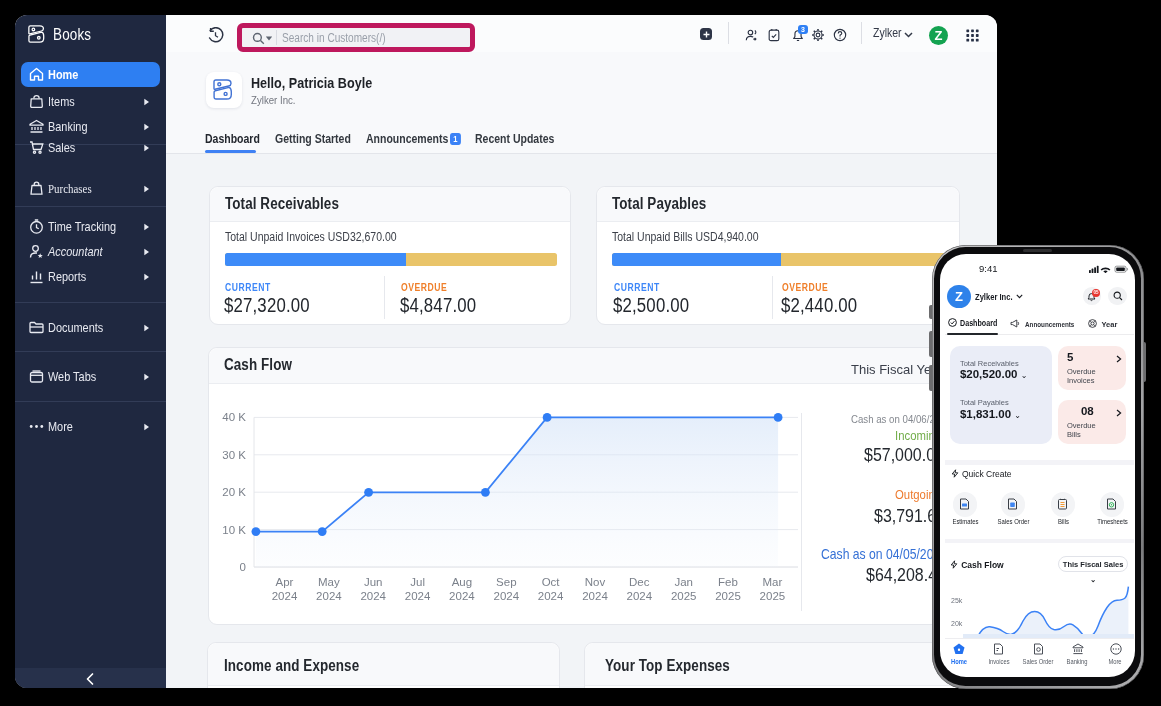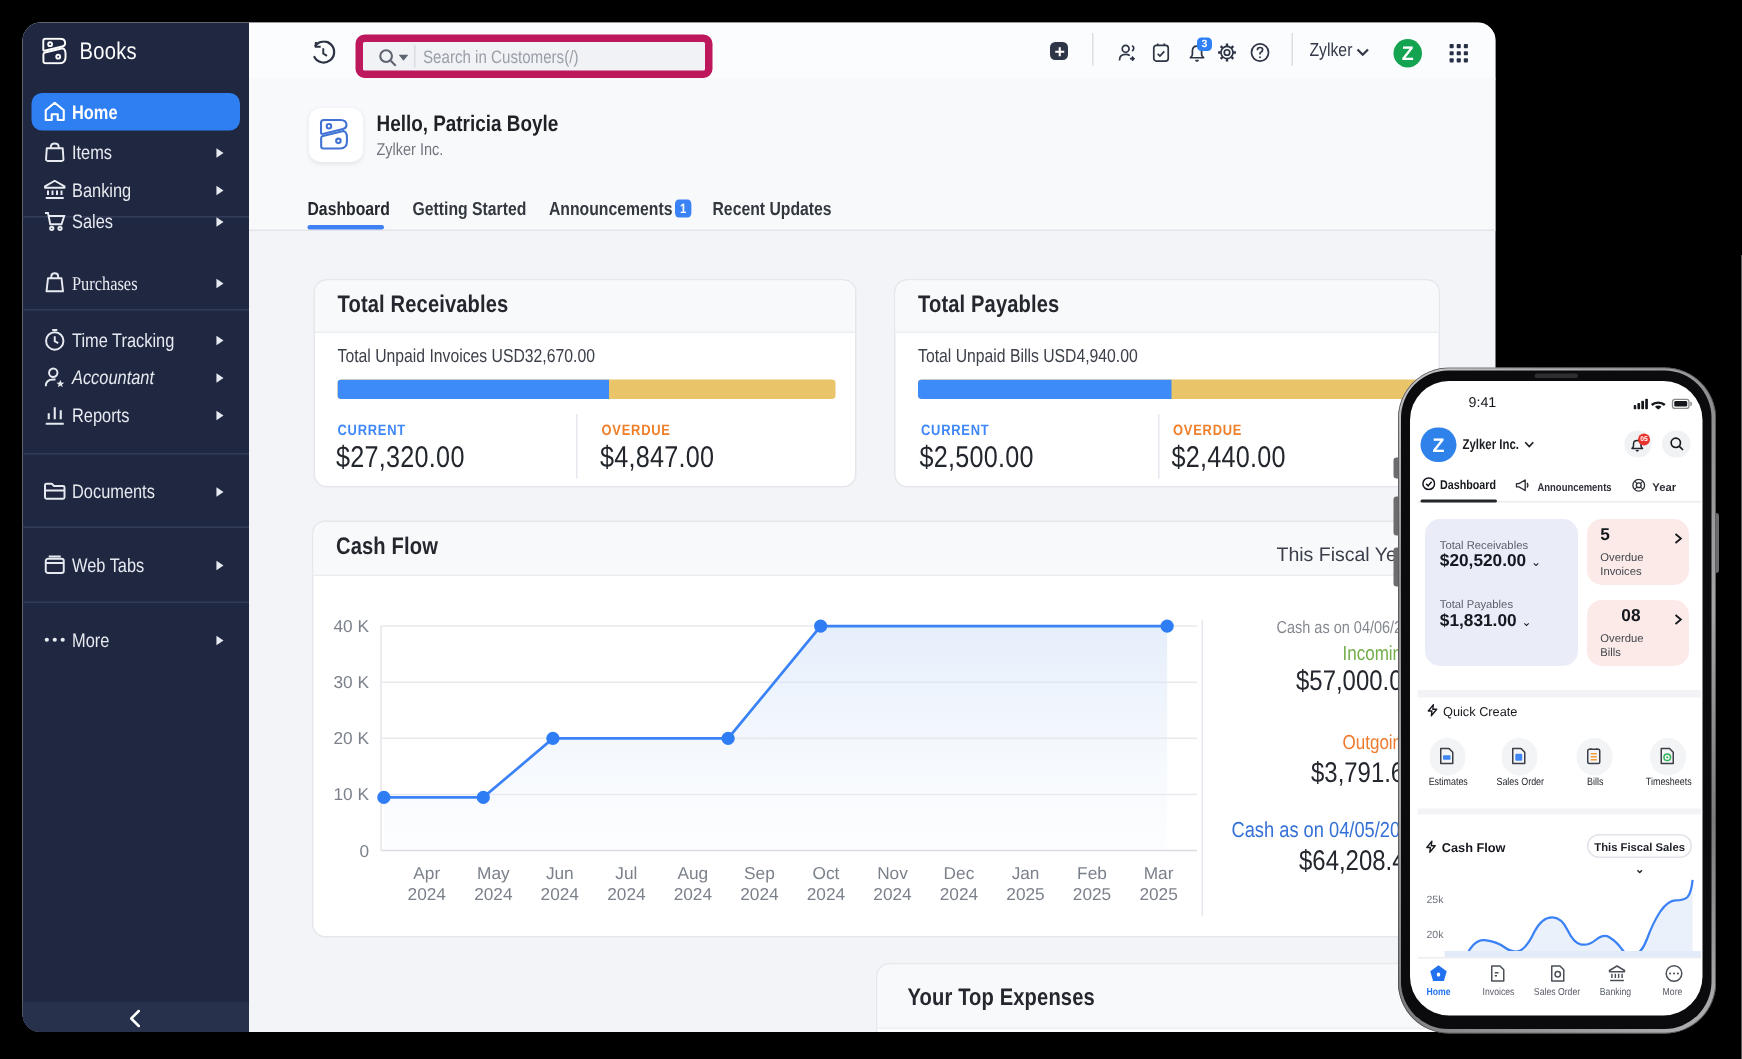--- a/index.html
+++ b/index.html
@@ -256,20 +256,25 @@
       </svg>
       <div class="vsep" style="left:592px;top:65px;height:198px;"></div>
       <div class="abs sx" style="left:641.7px;top:65px;font-size:11.5px;color:#84888f;white-space:nowrap;">Cash as on 04/06/2025</div>
       <div class="abs sx" style="left:685.8px;top:80px;font-size:13.5px;color:#71ad49;white-space:nowrap;">Incoming</div>
       <div class="abs sx" style="left:654.7px;top:96px;font-size:19px;color:#24282e;white-space:nowrap;">$57,000.00</div>
       <div class="abs sx" style="left:686.2px;top:139px;font-size:13.5px;color:#ed7a2d;white-space:nowrap;">Outgoing</div>
       <div class="abs sx" style="left:664.8px;top:157px;font-size:19px;color:#24282e;white-space:nowrap;">$3,791.60</div>
       <div class="abs sx" style="left:612.3px;top:198px;font-size:14.5px;color:#3470d6;white-space:nowrap;">Cash as on 04/05/2025</div>
       <div class="abs sx" style="left:656.7px;top:216px;font-size:19px;color:#24282e;white-space:nowrap;">$64,208.40</div>
     </div>
+    <div class="card" id="cardIE" style="left:192px;top:627px;width:353px;height:60px;">
+      <div class="chead" style="height:42px;"></div>
+        <div class="ctitle" style="left:16px;top:14px;">Income and Expense</div>
+      <div class="cdivider" style="top:42px;"></div>
+    </div>
     <div class="card" id="cardTE" style="left:569px;top:627px;width:376px;height:60px;">
       <div class="chead" style="height:42px;"></div>
         <div class="ctitle" style="left:20px;top:14px;">Your Top Expenses</div>
       <div class="cdivider" style="top:42px;"></div>
     </div>
 
     <div id="side">
       <div class="logo">
         <svg width="18" height="18" viewBox="0 0 21 21" fill="none" stroke="#fdfdfd" stroke-width="1.5">
           <path d="M1 2.8 Q1 1 2.8 1 L13.9 1 Q18 1 18 4.4 Q18 6.4 15.7 7 L2 10.3 Q1 10.5 1 9.5 Z" stroke-linejoin="round"></path>

